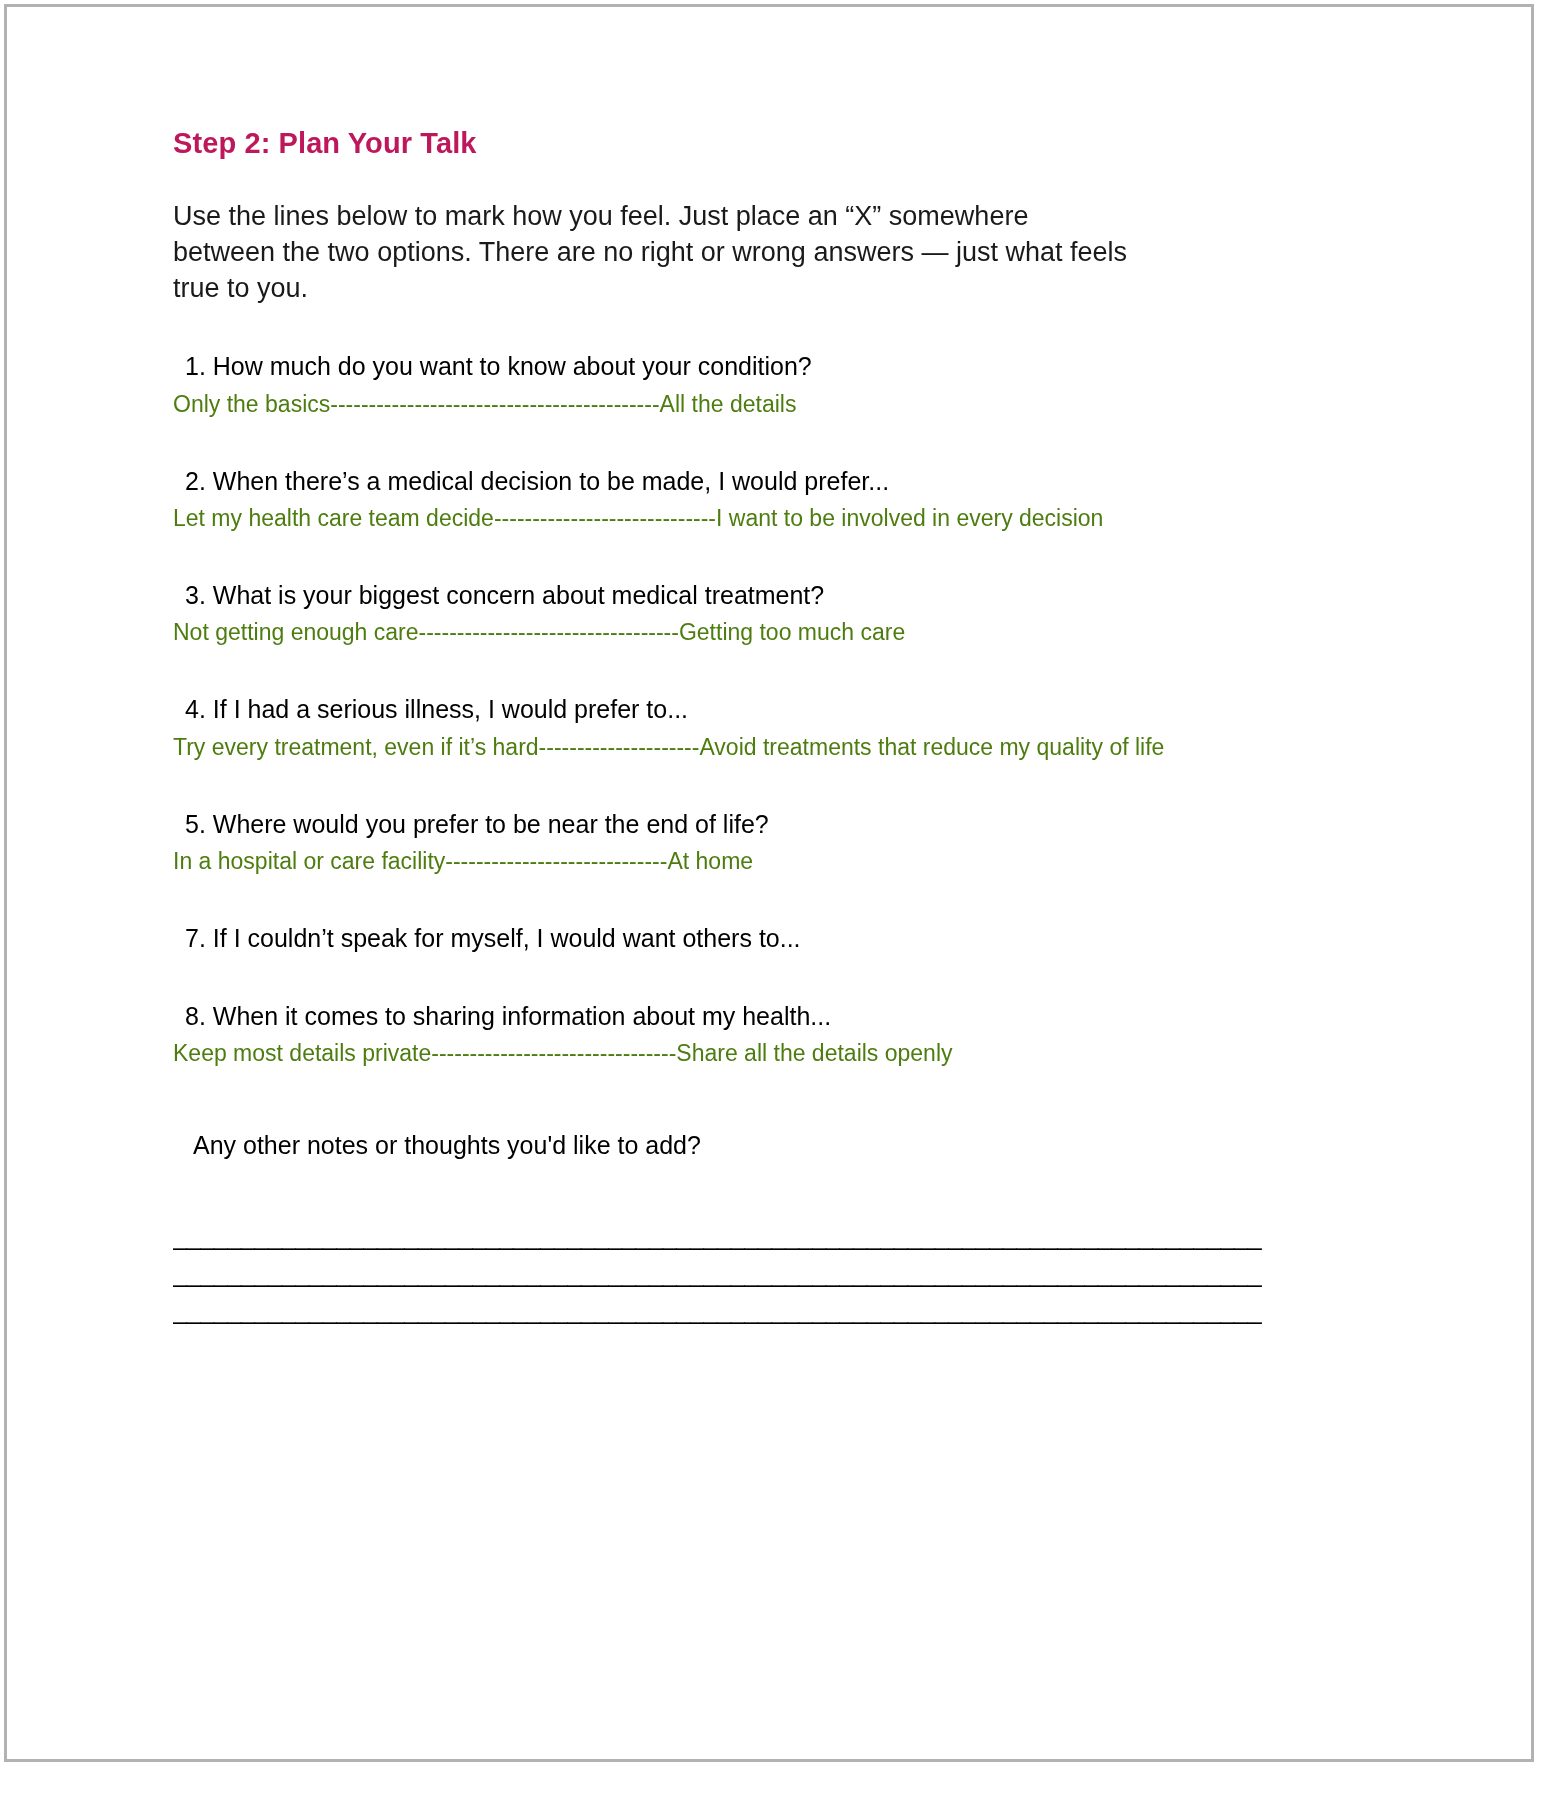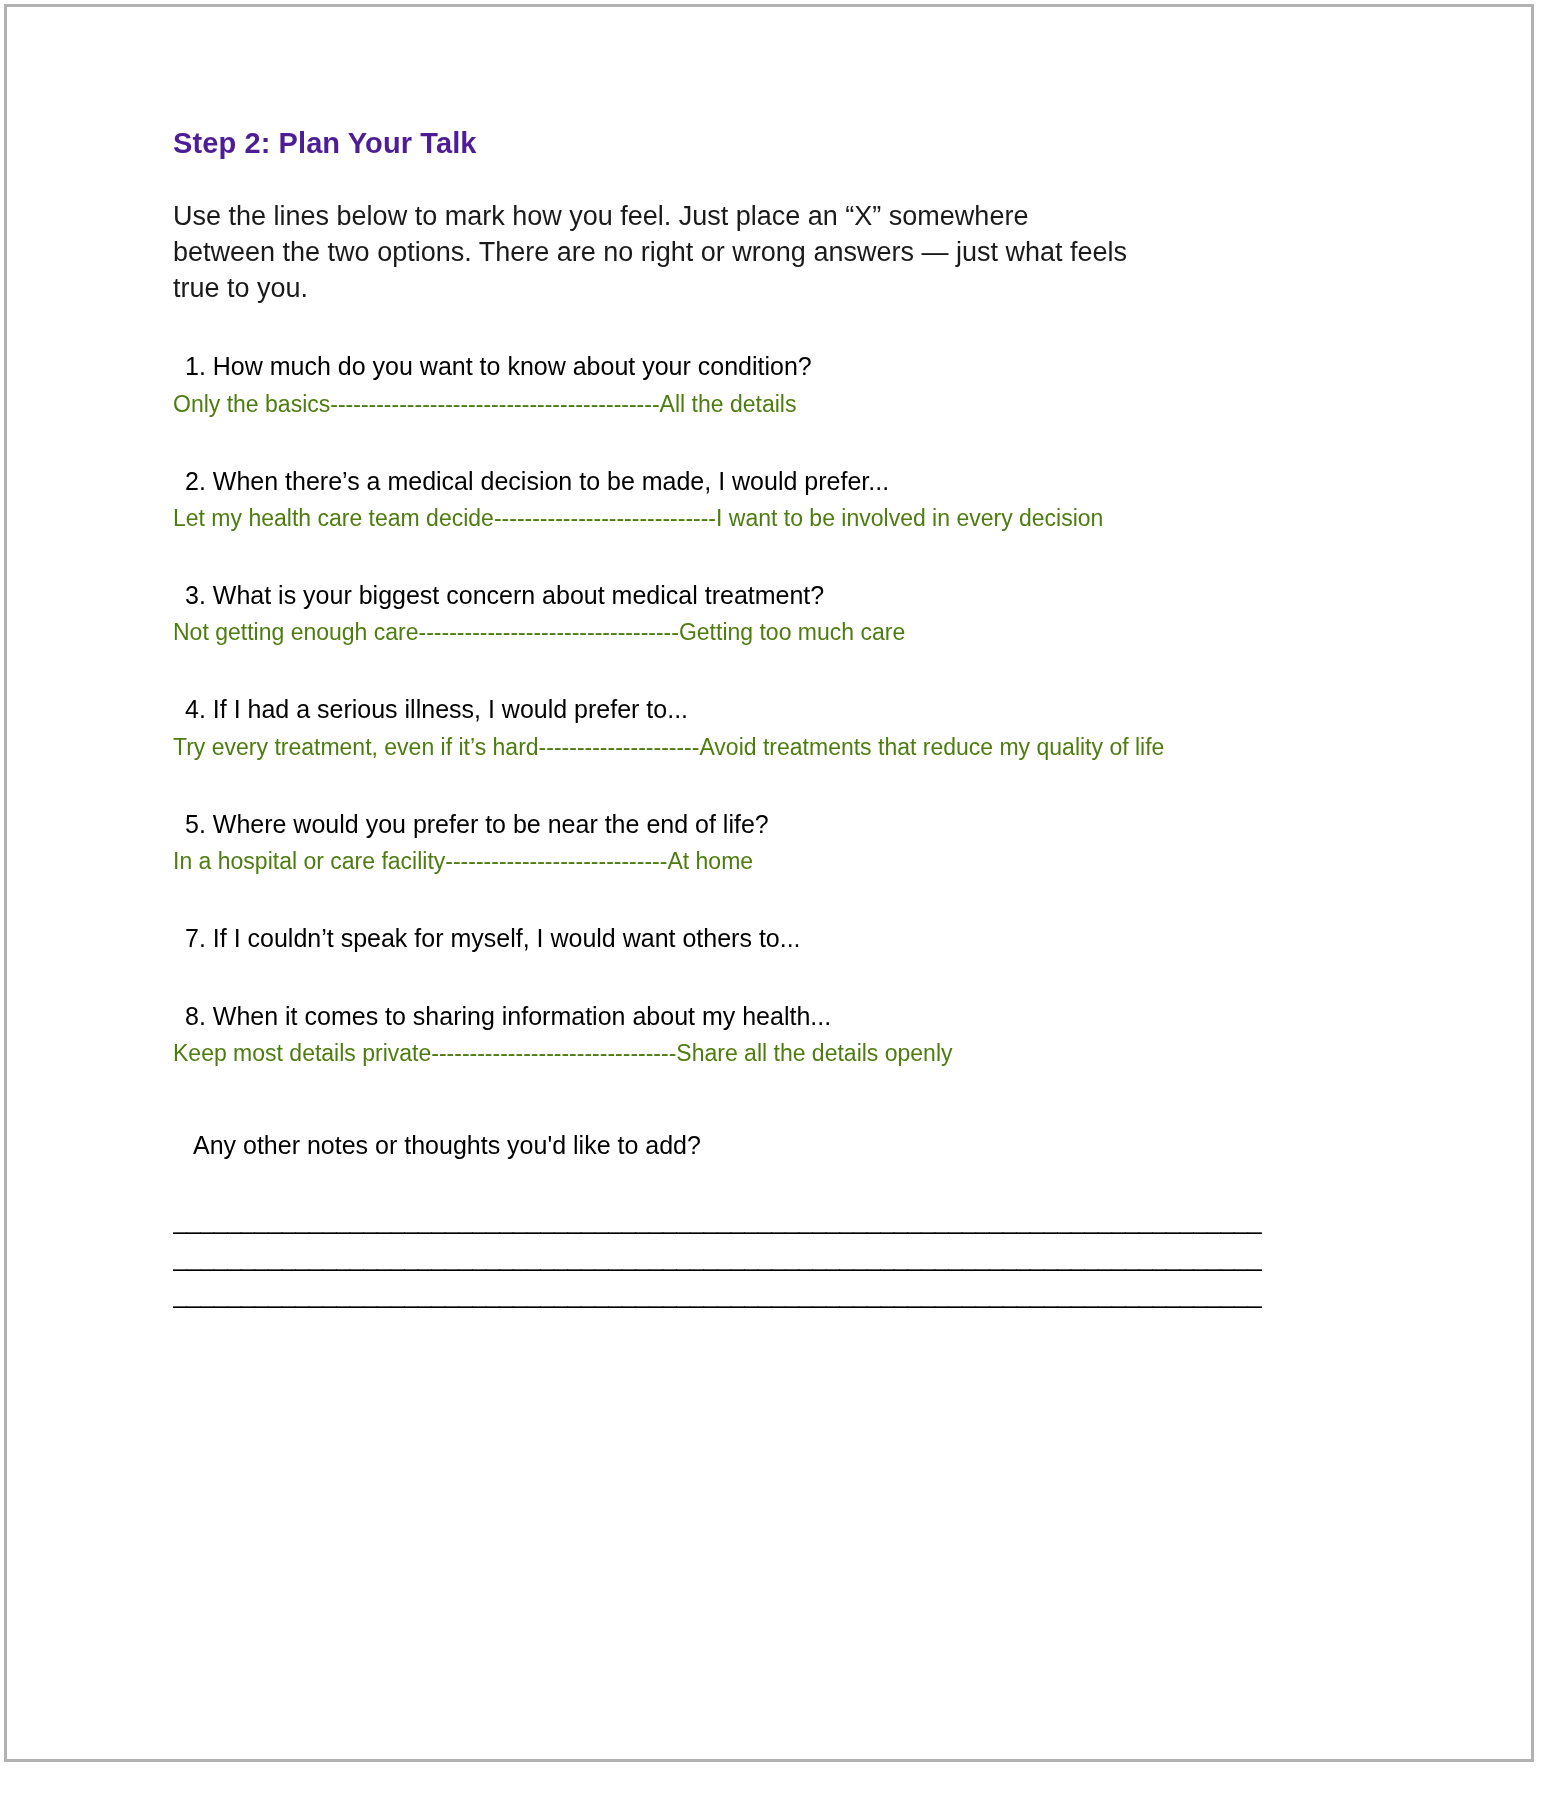--- a/index.html
+++ b/index.html
@@ -26,21 +26,21 @@
   }
   .page-body {
     position: absolute;
     left: 166px;
     top: 118px;
     width: 1180px;
   }
   .doc-title {
     font-size: 29px;
     font-weight: bold;
-    color: #4c1d95;
+    color: #be185d;
     letter-spacing: 0.1px;
     margin: 0 0 38px 0;
     line-height: 1.25;
   }
   .intro {
     font-size: 27px;
     color: #1a1a1a;
     line-height: 1.32;
     margin: 15px 0 44px 0;
     max-width: 960px;
@@ -64,21 +64,21 @@
   .scale-dashes {
     letter-spacing: 0px;
   }
   .notes-prompt {
     font-size: 25px;
     color: #000000;
     margin: 60px 0 0 20px;
     line-height: 1.3;
   }
   .write-lines {
-    margin-top: 47px;
+    margin-top: 63px;
   }
   .write-line {
     font-size: 25px;
     color: #000000;
     line-height: 1.0;
     height: 37px;
     overflow: hidden;
     white-space: nowrap;
     letter-spacing: -0.3px;
   }

